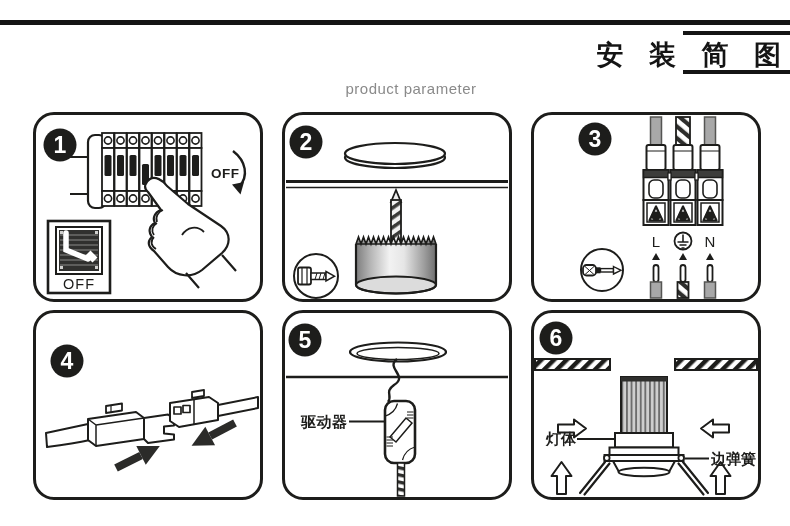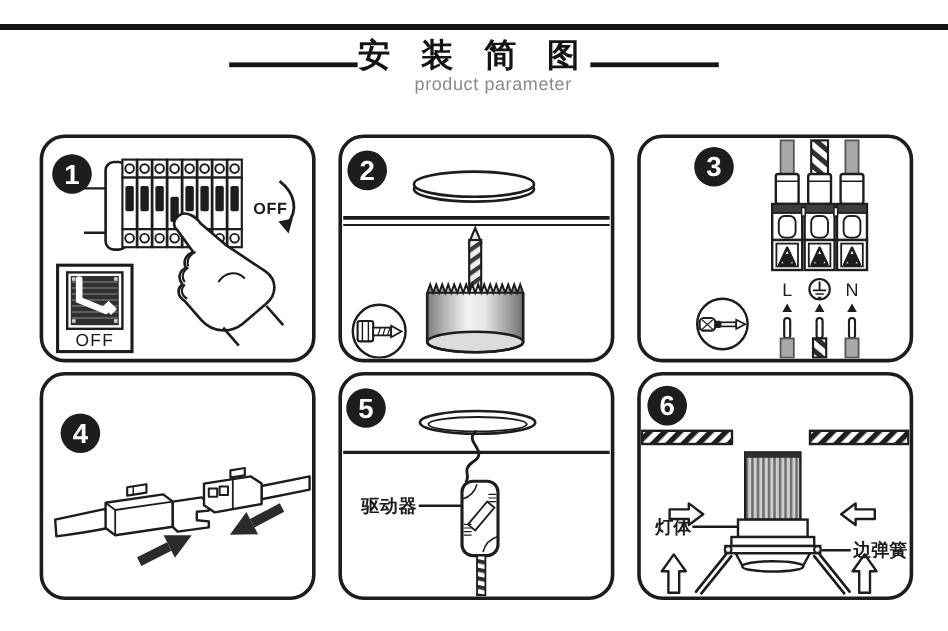--- a/index.html
+++ b/index.html
@@ -1,20 +1,20 @@
 <!DOCTYPE html>
 <html><head>
 <meta charset="utf-8">
 <style>
   html,body{margin:0;padding:0;background:#ffffff;}
   .page{position:relative;width:790px;height:526px;background:#fff;overflow:hidden;
         font-family:"Liberation Sans", sans-serif;color:#1d1d1b;}
   .top-bar{position:absolute;top:20px;left:0;width:790px;height:5px;background:#141414;}
   .header{position:absolute;top:31px;left:0;width:790px;text-align:center;}
-  .title-row{display:flex;align-items:flex-end;justify-content:center;}
+  .title-row{display:flex;align-items:flex-end;justify-content:center;flex-direction:column;}
   .dash{width:107px;height:4px;background:#141414;margin-bottom:5px;}
   h1.title{font-size:27px;font-weight:bold;letter-spacing:9px;margin:0;line-height:30px;color:#141414;}
   .subtitle{font-size:15px;color:#8a8a8a;letter-spacing:0.5px;margin-top:1px;padding-left:32px;}
   .grid{position:absolute;left:33px;top:112px;display:grid;
         grid-template-columns:repeat(3,230px);grid-template-rows:repeat(2,190px);
         column-gap:19px;row-gap:8px;}
   .panel{border:3px solid #1d1d1b;border-radius:21px;background:#fff;box-sizing:border-box;overflow:hidden;}
   svg.art{display:block;width:224px;height:184px;}
   svg text{font-family:"Liberation Sans", sans-serif;fill:#1d1d1b;}
   svg text.badge-num{fill:#ffffff;font-weight:bold;font-size:23px;}

